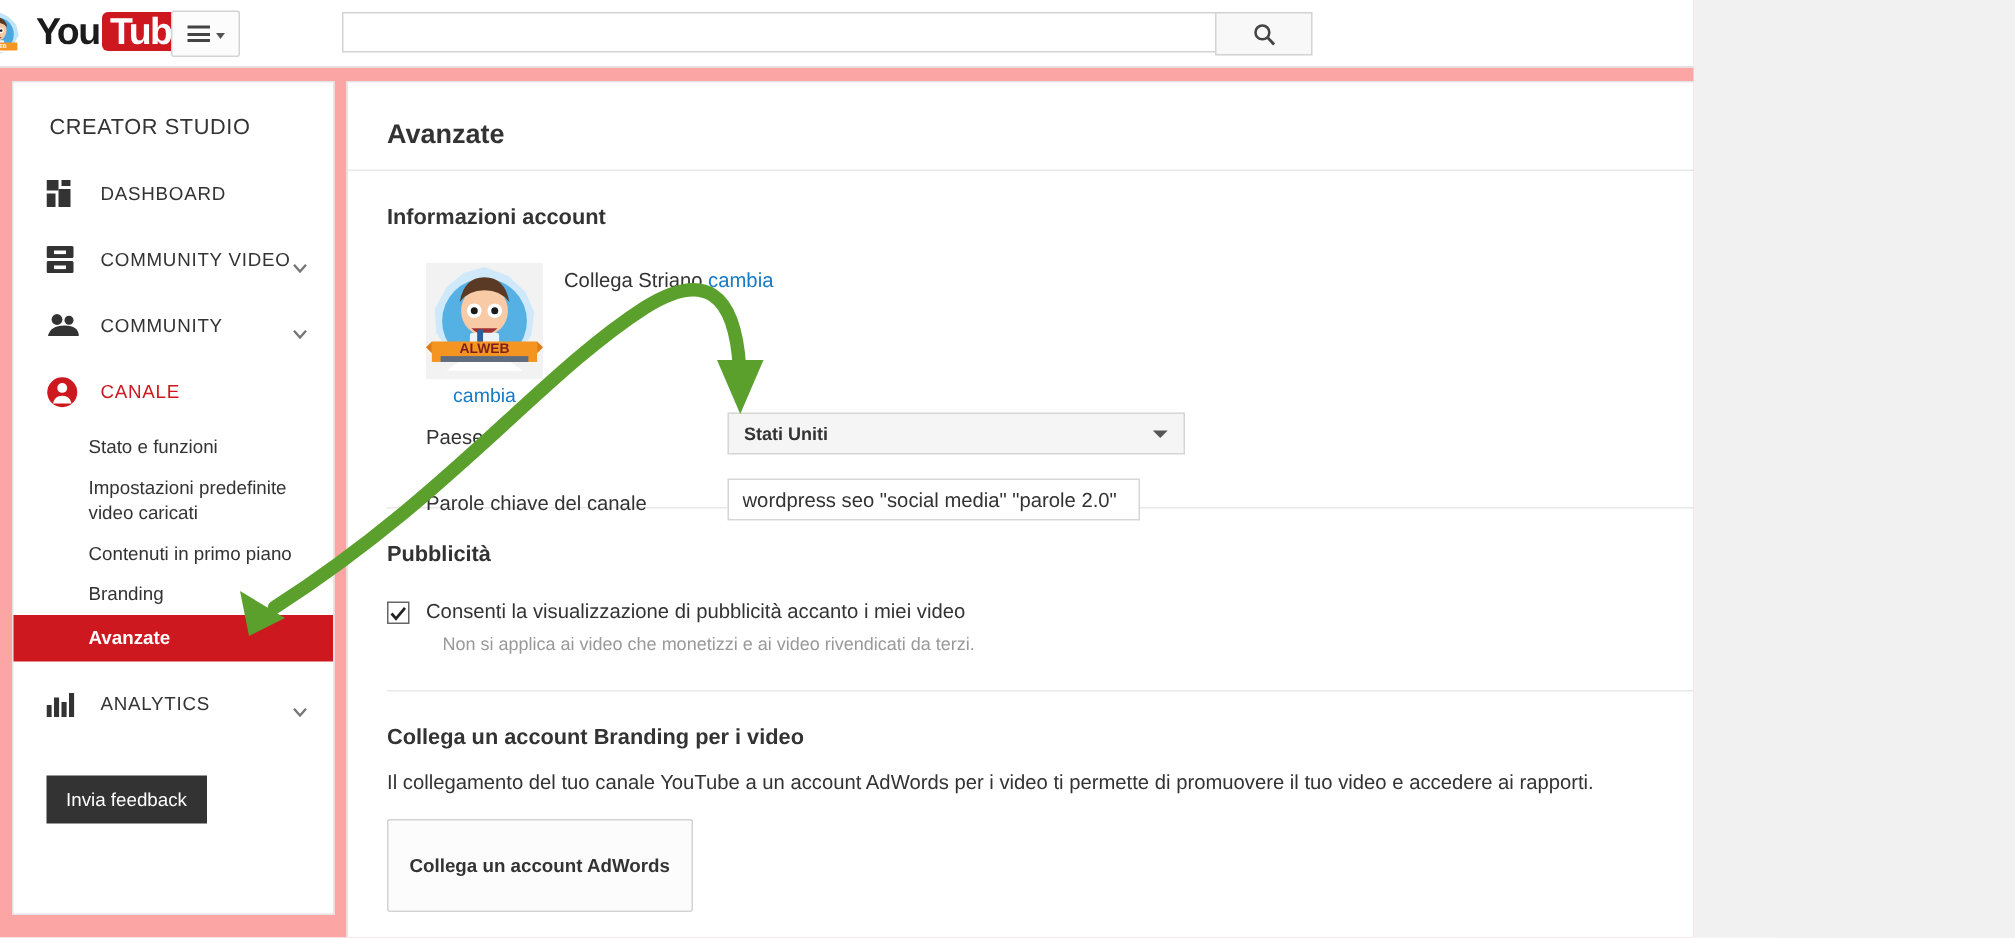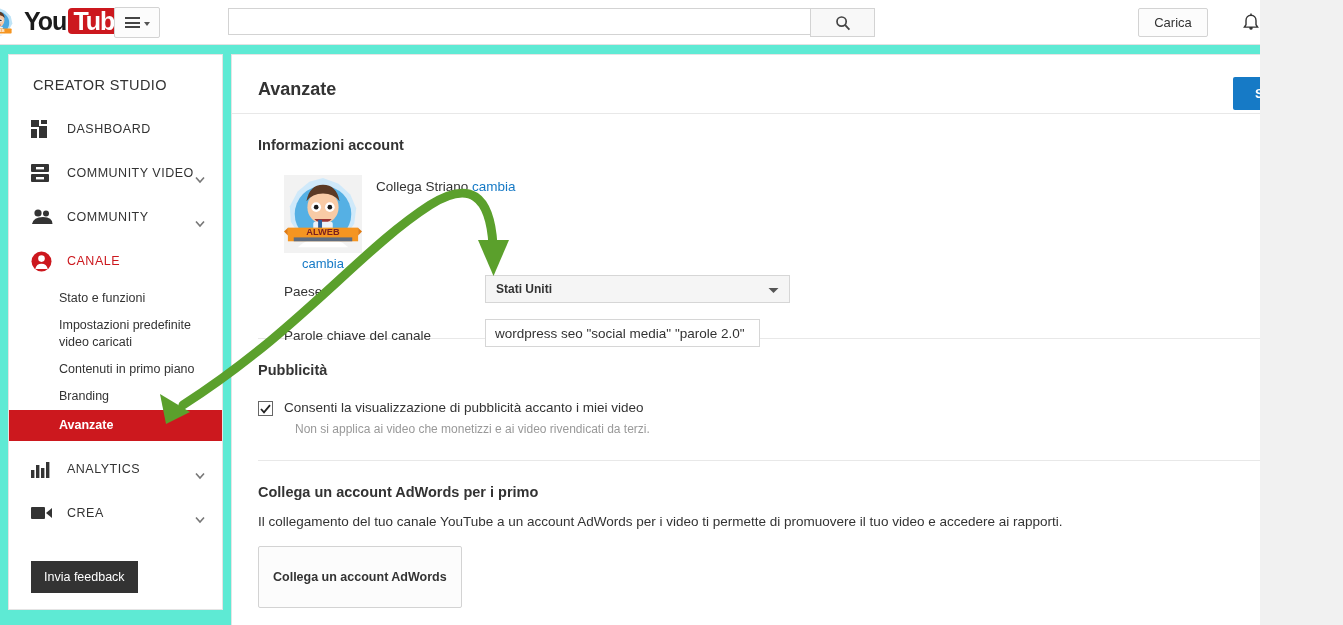--- a/index.html
+++ b/index.html
@@ -3,23 +3,23 @@
 <meta charset="utf-8">
 <style>
   html, body {
     margin: 0; padding: 0;
     background: #f1f1f1;
     font-family: "Liberation Sans", sans-serif;
     -webkit-font-smoothing: antialiased;
   }
   #page {
     position: relative;
-    width: 1260px; height: 625px;
+    width: 1129px; height: 625px;
     overflow: hidden;
-    background: #5eead4;
+    background: #fca5a5;
   }
 
   
   #masthead {
     position: absolute; top: 0; left: 0;
     width: 1343px; height: 45px;
     background: #fff;
     border-bottom: 1px solid #e2e2e2;
     box-sizing: border-box;
   }
@@ -411,34 +411,20 @@
           </svg>
         </span>
         <span class="nav-label">ANALYTICS</span>
         <span class="chev">
           <svg width="10" height="8" viewBox="0 0 10 8">
               <path d="M1 1.5 L5 6 L9 1.5" fill="none" stroke="#777" stroke-width="1.6"></path>
             </svg>
         </span>
       </div>
 
-      <div class="nav-item">
-        <span class="ico">
-          <svg width="22" height="16" viewBox="0 0 22 16">
-            <rect x="0" y="2" width="14" height="12" rx="1" fill="#333"></rect>
-            <path d="M15 8 L21 3 L21 13 Z" fill="#333"></path>
-          </svg>
-        </span>
-        <span class="nav-label">CREA</span>
-        <span class="chev">
-          <svg width="10" height="8" viewBox="0 0 10 8">
-              <path d="M1 1.5 L5 6 L9 1.5" fill="none" stroke="#777" stroke-width="1.6"></path>
-            </svg>
-        </span>
-      </div>
 
       <div class="feedback-btn">Invia feedback</div>
     </div>
   </div>
 
   <div id="main">
 
     <div class="page-head">
       <div class="page-title">Avanzate</div>
       <div class="save-btn">Salva</div>
@@ -504,21 +490,21 @@
           </svg>
         </span>
         <span class="check-label">Consenti la visualizzazione di pubblicità accanto i miei video</span>
       </div>
       <div class="check-help">Non si applica ai video che monetizzi e ai video rivendicati da terzi.</div>
     </div>
 
     <div class="section-rule"></div>
 
     <div class="section adwords-wrap">
-      <div class="section-title">Collega un account AdWords per i primo</div>
+      <div class="section-title">Collega un account Branding per i video</div>
       <div class="adwords-desc">Il collegamento del tuo canale YouTube a un account AdWords per i video ti permette di promuovere il tuo video e accedere ai rapporti.</div>
       <div class="adwords-btn">Collega un account AdWords</div>
     </div>
   </div>
 
   <svg id="annotation" viewBox="0 0 1343 625">
 
     <path d="M183 405 C 300 330, 360 250, 430 205 C 470 180, 490 195, 493 245" fill="none" stroke="#5ba02c" stroke-width="9" stroke-linecap="round"></path>
 
     <path d="M478 240 L509 240 L493.5 276 Z" fill="#5ba02c"></path>

